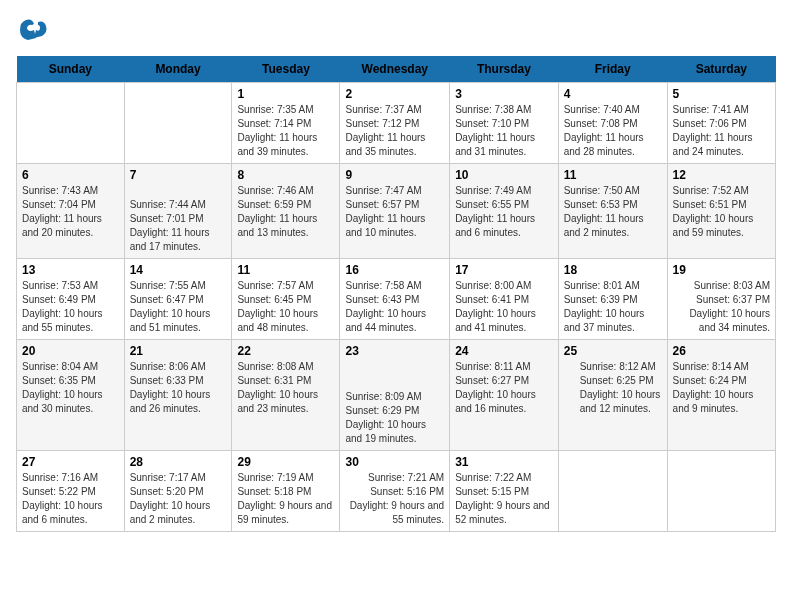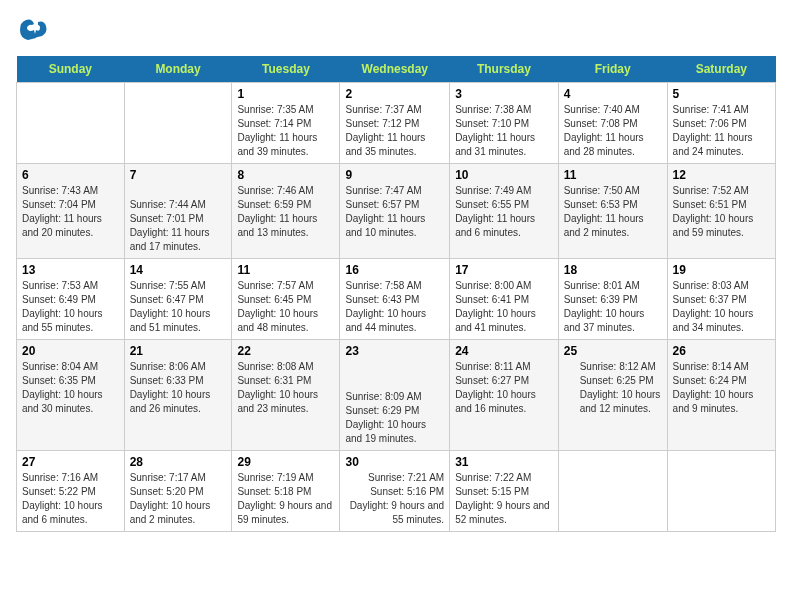--- a/index.html
+++ b/index.html
@@ -44,21 +44,21 @@
       color: #555;
       margin-top: 2px;
     }
     table {
       width: 100%;
       border-collapse: collapse;
       font-size: 11px;
     }
     thead tr th {
       background-color: #1a6fad;
-      color: #bef264;
+      color: #000000;
       padding: 6px 4px;
       text-align: center;
       font-size: 12px;
       font-weight: bold;
     }
     tbody tr td {
       border: 1px solid #ccc;
       vertical-align: top;
       padding: 4px 5px;
       width: 113px;
@@ -223,21 +223,21 @@
 Daylight: 10 hours and 41 minutes.</div>
         </td>
         <td>
           <span class="day-number">18</span>
           <div class="day-info" style="white-space: pre-line;">Sunrise: 8:01 AM
 Sunset: 6:39 PM
 Daylight: 10 hours and 37 minutes.</div>
         </td>
         <td>
           <span class="day-number">19</span>
-          <div class="day-info" style="white-space: pre-line;">Sunrise: 8:03 AM
+          <div class="day-info" style="white-space: pre-line; text-align: right;">Sunrise: 8:03 AM
 Sunset: 6:37 PM
 Daylight: 10 hours and 34 minutes.</div>
         </td>
       </tr>
       <tr>
         <td>
           <span class="day-number">20</span>
           <div class="day-info" style="white-space: pre-line;">Sunrise: 8:04 AM
 Sunset: 6:35 PM
 Daylight: 10 hours and 30 minutes.</div>

